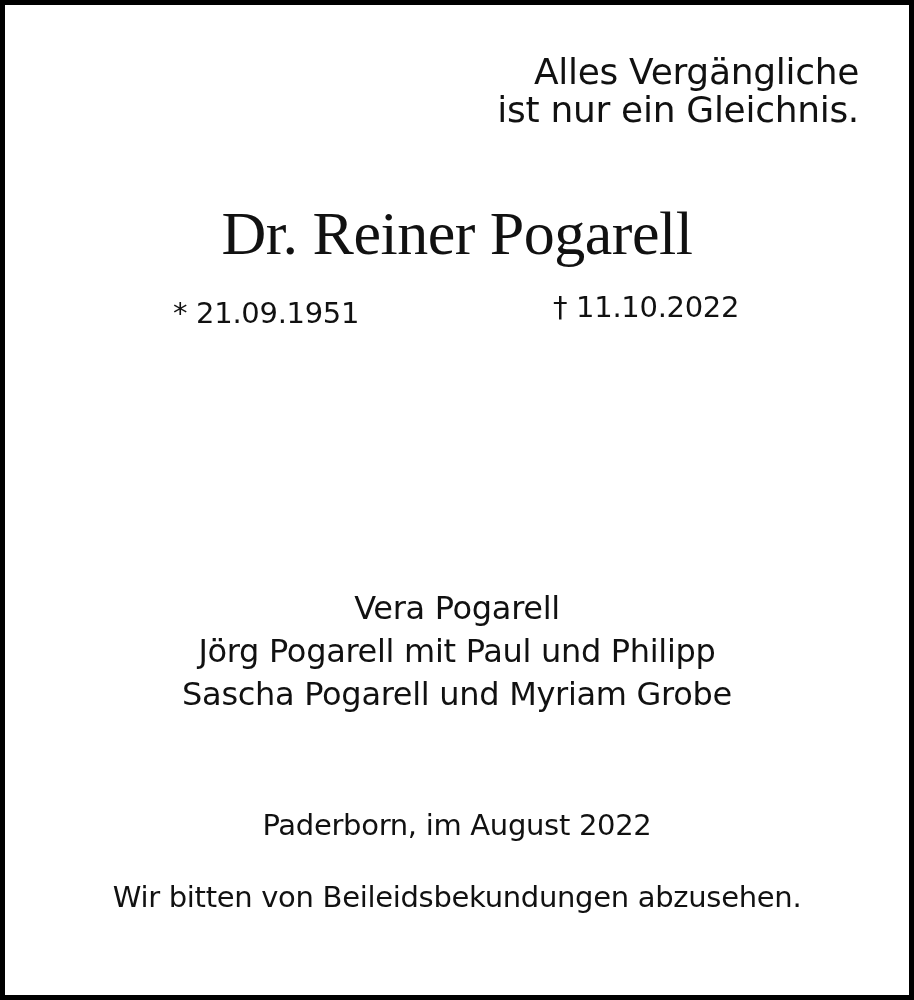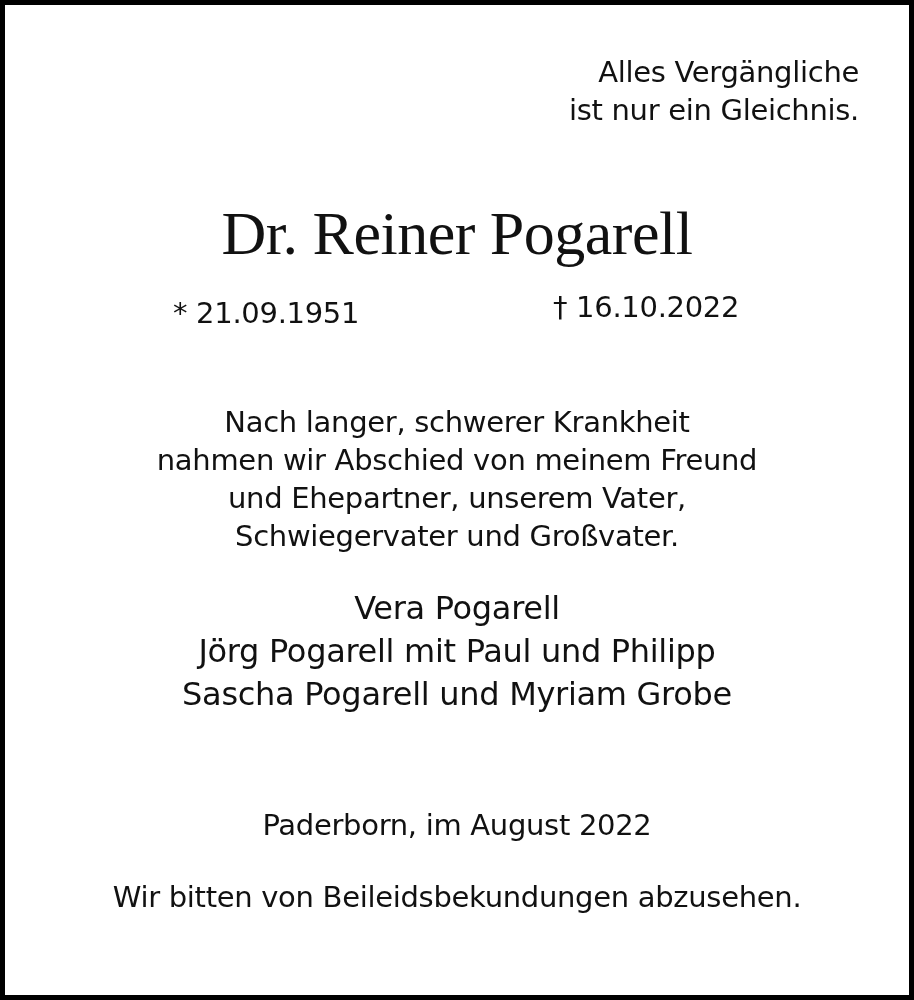--- a/index.html
+++ b/index.html
@@ -9,21 +9,21 @@
       width: 914px; height: 1000px;
       box-sizing: border-box;
       border: 5px solid #000;
       background: #fff;
       font-family: "DejaVu Sans", "Liberation Sans", sans-serif;
       color: #111;
     }
     .abs { position: absolute; white-space: nowrap; }
     .motto {
       right: 50px; top: 48px; width: 400px;
-      text-align: right; font-size: 29px; line-height: 38px;
+      text-align: right; font-size: 36px; line-height: 38px;
       letter-spacing: -0.3px;
     }
     .name {
       left: 0; right: 0; top: 188px; text-align: center;
       font-size: 62px; line-height: 80px; letter-spacing: -0.5px; font-family: Liberation Serif, serif;
     }
     .birth { left: 168px; top: 289px; font-size: 29px; line-height: 38px; letter-spacing: -0.3px; }
     .death { left: 548px; top: 283px; font-size: 29px; line-height: 38px; letter-spacing: -0.3px; }
     .block {
       left: 0; right: 0; text-align: center;
@@ -41,28 +41,22 @@
 <div class="frame">
 
   <div class="abs motto">
     <span class="line">Alles Vergängliche</span>
     <span class="line">ist nur ein Gleichnis.</span>
   </div>
 
   <div class="abs name">Dr. Reiner Pogarell</div>
 
   <div class="abs birth">* 21.09.1951</div>
-  <div class="abs death">† 16.10.2022</div>
+  <div class="abs death">† 11.10.2022</div>
 
-  <div class="abs block message">
-    <span class="line">Nach langer, schwerer Krankheit</span>
-    <span class="line">nahmen wir Abschied von meinem Freund</span>
-    <span class="line">und Ehepartner, unserem Vater,</span>
-    <span class="line">Schwiegervater und Großvater.</span>
-  </div>
 
   <div class="abs block family">
     <span class="line">Vera Pogarell</span>
     <span class="line">Jörg Pogarell mit Paul und Philipp</span>
     <span class="line">Sascha Pogarell und Myriam Grobe</span>
   </div>
 
   <div class="abs block place">Paderborn, im August 2022</div>
 
   <div class="abs block notice">

